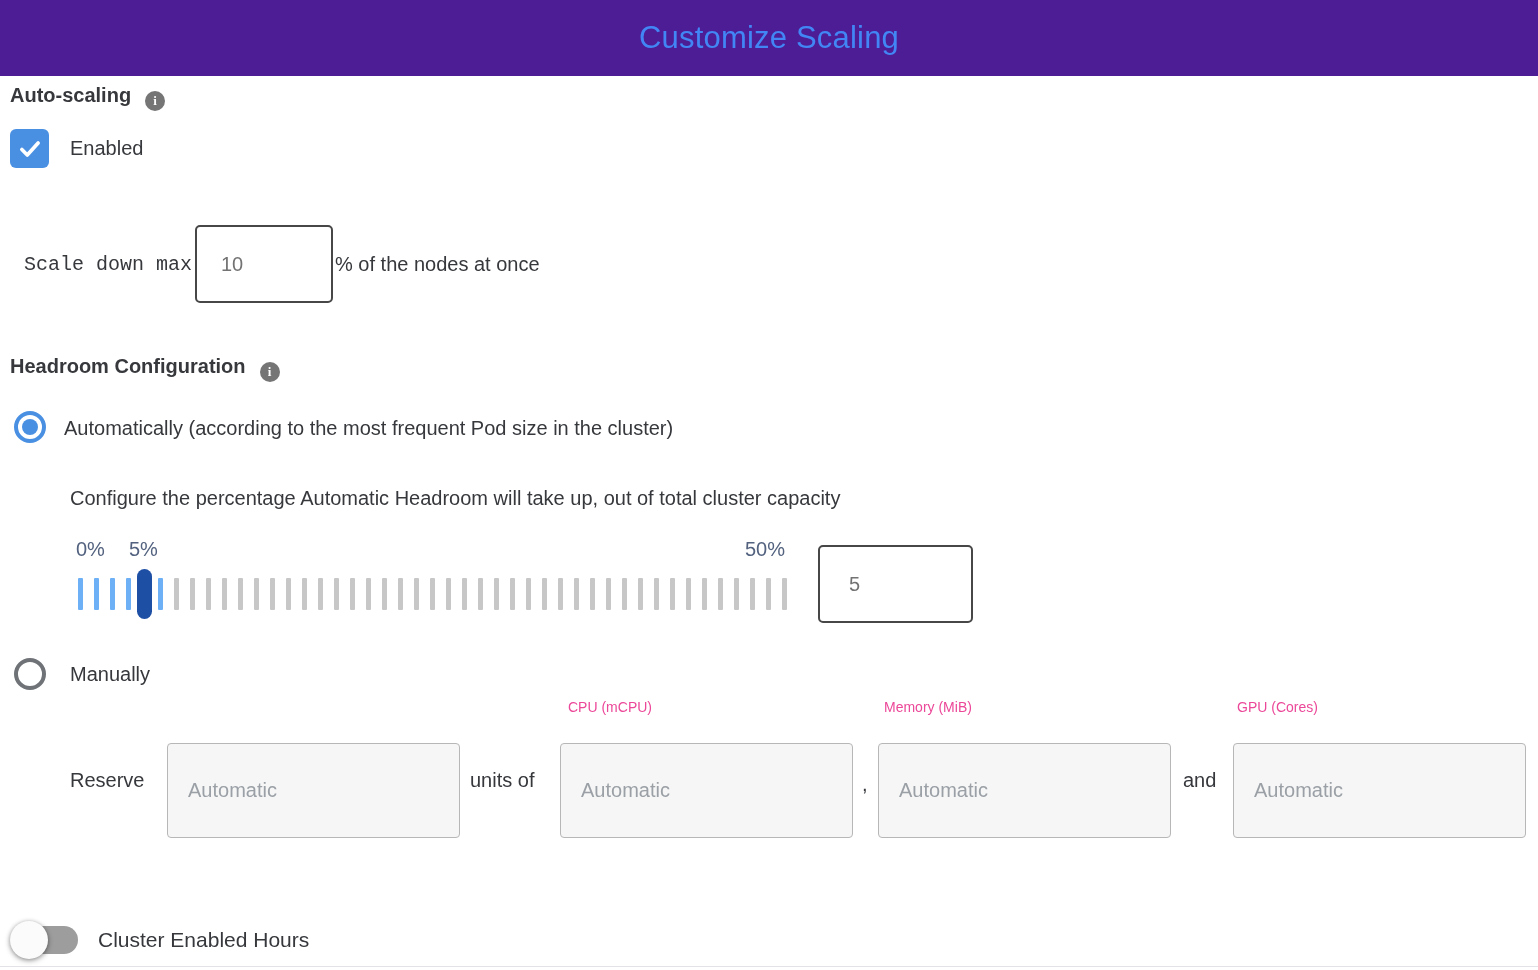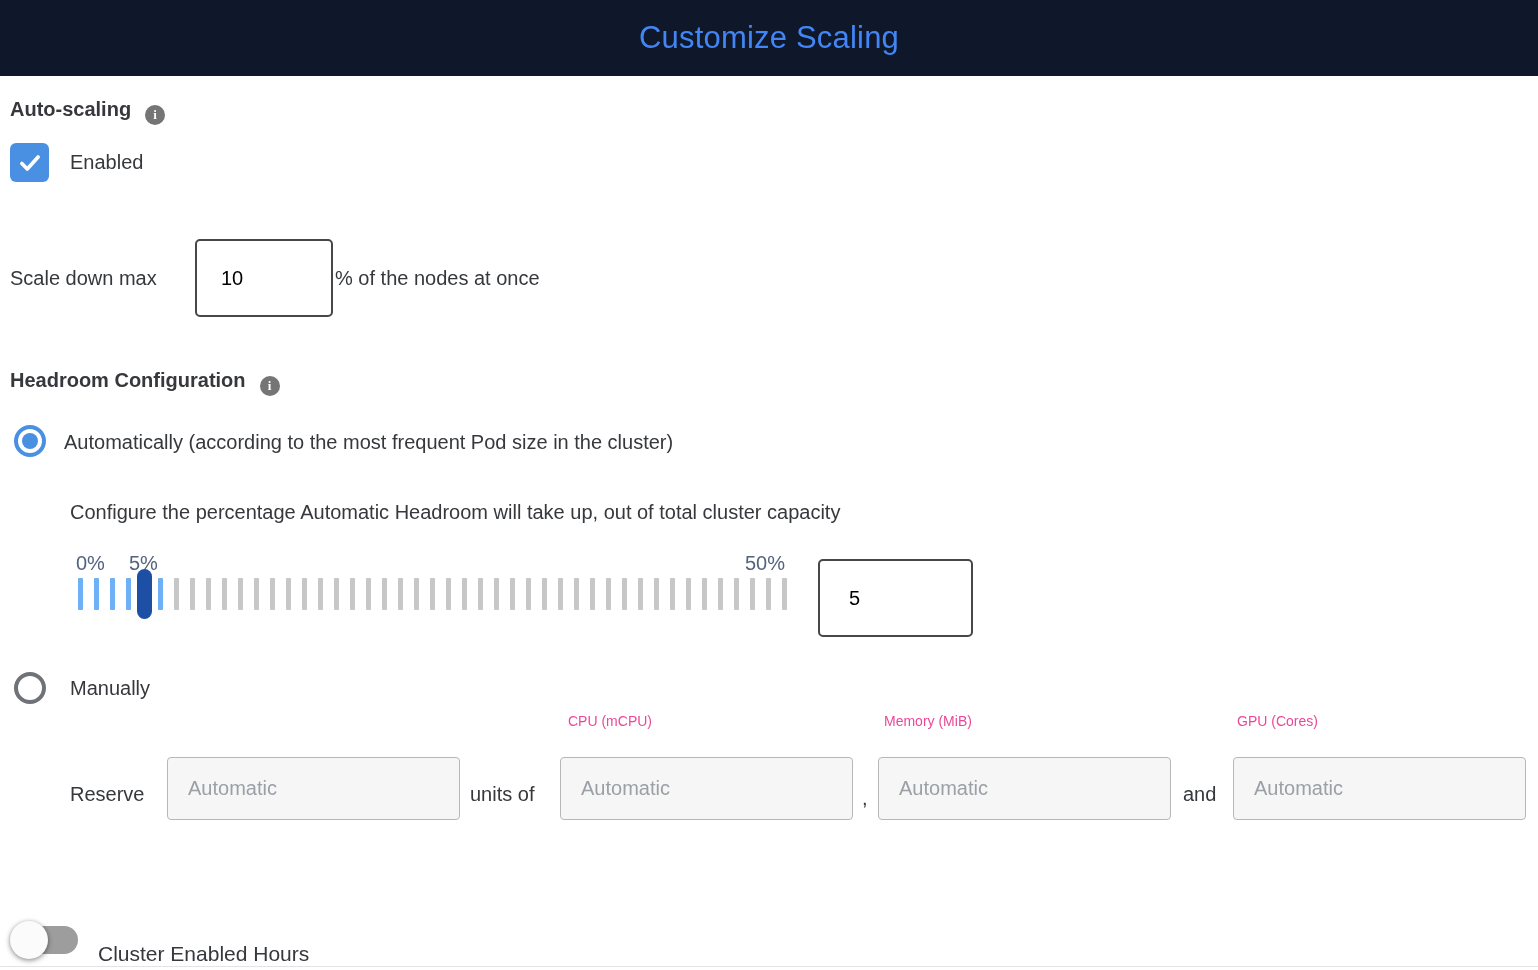--- a/index.html
+++ b/index.html
@@ -2,42 +2,42 @@
 <html><head>
 <meta charset="utf-8">
 <style>
   * { margin:0; padding:0; box-sizing:border-box; }
   html,body { width:1538px; height:970px; background:#ffffff; overflow:hidden;
               font-family:"Liberation Sans", sans-serif; color:#393b3f; }
   .page { position:relative; width:1538px; height:970px; }
 
   
   .titlebar { position:absolute; top:0; left:0; width:1538px; height:76px;
-              background:#0f172a; display:flex; align-items:center; justify-content:center; }
+              background:#4c1d95; display:flex; align-items:center; justify-content:center; }
   .titlebar h1 { font-size:31px; font-weight:500; color:#4286f5; letter-spacing:.2px; }
 
   
-  .abs { position:absolute;margin-top:14px; }
+  .abs { position:absolute; }
   .bold-label { font-size:20px; font-weight:700; color:#36383c; }
   .body-text { font-size:20px; color:#36383c;text-align:right; }
   .info-icon { display:inline-flex; width:20px; height:20px; border-radius:50%;
                background:#757575; color:#ffffff; align-items:center; justify-content:center;
                font-size:13px; font-weight:700; margin-left:14px; vertical-align:-3px;
                font-family:"Liberation Serif", serif; }
 
   
   .checkbox { width:39px; height:39px; border-radius:6px; background:#4a90e2;
               display:flex; align-items:center; justify-content:center; cursor:pointer; }
   .checkbox svg { width:26px; height:26px; }
 
   
   .value-box { height:78px; background:#ffffff; border:2px solid #474747; border-radius:5px;
-               font-size:20px; color:#000000; padding-left:24px;
+               font-size:20px; color:#737373; padding-left:24px;
                font-family:"Liberation Sans", sans-serif; outline:none; }
-  .auto-box { width:293px; height:63px; background:#f6f6f6; border:1px solid #b7b7b7;
+  .auto-box { width:293px; height:95px; background:#f6f6f6; border:1px solid #b7b7b7;
               border-radius:4px; font-size:20px; color:#9aa0a6; padding-left:20px;
               font-family:"Liberation Sans", sans-serif; outline:none; }
   .auto-box::placeholder { color:#9aa0a6; opacity:1; }
 
   
   .radio { width:32px; height:32px; border-radius:50%; background:#ffffff; cursor:pointer; }
   .radio.selected { border:4px solid #4a90e2; display:flex; align-items:center; justify-content:center; }
   .radio.selected .dot { width:16px; height:16px; border-radius:50%; background:#4a90e2; }
   .radio.unselected { border:4px solid #6f7377; }
 
@@ -76,21 +76,21 @@
 
   <div class="abs" style="left:10px; top:129px; display:flex; align-items:center;">
     <div class="checkbox">
       <svg viewBox="0 0 24 24">
         <polyline points="4.5,12.5 9.5,17.5 19.5,6.5" fill="none" stroke="#ffffff" stroke-width="3.4" stroke-linecap="round" stroke-linejoin="round"></polyline>
       </svg>
     </div>
     <span class="body-text" style="margin-left:21px;">Enabled</span>
   </div>
 
-  <div class="abs body-text" style="left:10px; top:253px;">Scale down max</div>
+  <div class="abs body-text" style="left:24px; top:253px;font-family:Liberation Mono, monospace;">Scale down max</div>
   <input class="abs value-box" style="left: 195px; top: 225px; width: 138px;" value="10">
   <div class="abs body-text" style="left:335px; top:253px;">% of the nodes at once</div>
 
   <div class="abs" style="left:10px; top:355px;">
     <span class="bold-label">Headroom Configuration</span><span class="info-icon">i</span>
   </div>
 
   <div class="abs radio selected" style="left:14px; top:411px;">
     <div class="dot"></div>
   </div>

